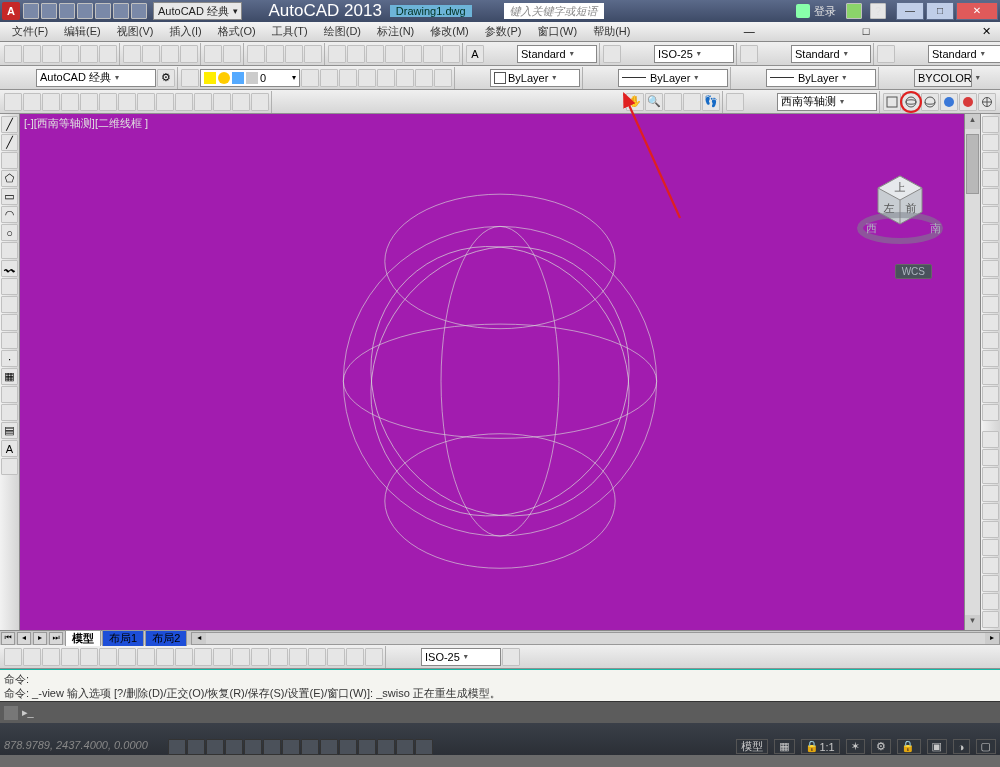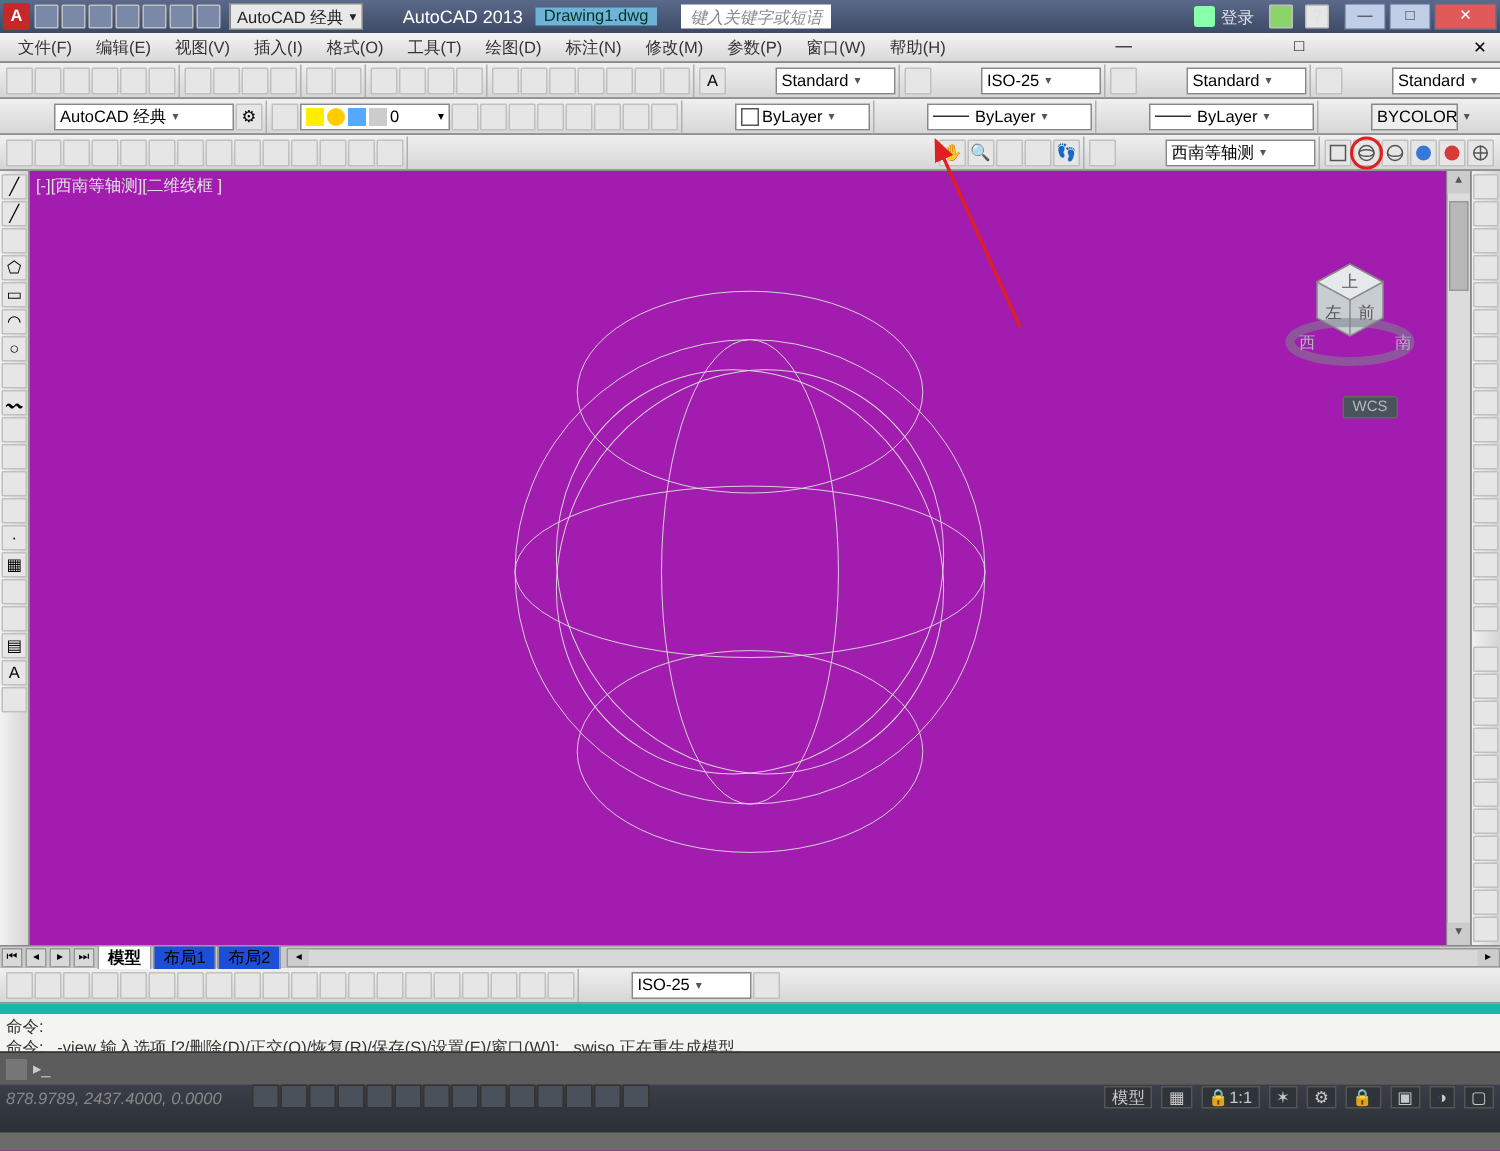--- a/index.html
+++ b/index.html
@@ -5,23 +5,23 @@
 * { margin:0; padding:0; box-sizing:border-box; font-family:"Microsoft YaHei","SimSun",Arial,sans-serif; font-size:11px; }
 body { background:#6b6b6b; width:1000px; height:767px; overflow:hidden; position:relative; }
 
 
 .titlebar { height:22px; background:linear-gradient(#5b6a8a,#3d4a66); display:flex; align-items:center; padding:0 2px; color:#e0e0e0; }
 .titlebar .logo { width:18px; height:18px; background:#c62828; border-radius:2px; margin-right:3px; display:flex; align-items:center; justify-content:center; color:#fff; font-weight:bold; }
 .titlebar .qat { display:flex; gap:2px; }
 .titlebar .qat .ico { width:16px; height:16px; background:#7a89a8; border-radius:1px; }
 .titlebar .ws-sel { margin:0 6px; padding:0 4px; background:#e8e8e8; color:#222; border:1px solid #888; height:18px; display:flex; align-items:center; }
 .titlebar .ws-sel::after { content:"▾"; margin-left:4px; font-size:9px; }
-.titlebar .appname { margin-left:20px; color:#fff; font-size:12px; }
+.titlebar .appname { margin-left:20px; color:#fff; font-size:17px; }
 .titlebar .drawing { margin-left:8px; background:#6db4d8; color:#032; padding:0 6px; }
-.titlebar .search { margin-left:16px; background:#fff; color:#888; padding:0 6px; font-style:italic; height:16px; display:flex; align-items:center; width:100px; }
+.titlebar .search { margin-left:32px; background:#fff; color:#888; padding:0 6px; font-style:italic; height:16px; display:flex; align-items:center; width:100px; }
 .titlebar .spacer { flex:1; }
 .titlebar .user { display:flex; align-items:center; gap:4px; margin-right:10px; }
 .titlebar .user .ico { width:14px; height:14px; background:#8fa; border-radius:2px; }
 .titlebar .winbtns { display:flex; }
 .titlebar .winbtns div { width:28px; height:18px; background:#c0cee8; margin-left:2px; text-align:center; line-height:16px; color:#333; font-size:10px; border:1px solid #5a6a8a; }
 .titlebar .winbtns .close { background:#e05a5a; color:#fff; width:42px; }
 
 
 .menubar { height:20px; background:linear-gradient(#f4f4f4,#d8d8d8); display:flex; align-items:center; padding:0 4px; border-bottom:1px solid #888; }
 .menubar span { padding:0 8px; color:#333; cursor:default; }
@@ -63,27 +63,27 @@
 
 .sheetrow { height:15px; background:#cacaca; display:flex; align-items:center; border-top:1px solid #888; font-size:10px; }
 .sheetrow .navb { width:14px; height:13px; background:#d8d8d8; border:1px solid #999; margin:0 1px; text-align:center; line-height:10px; font-size:8px; }
 .sheetrow .tab { padding:0 6px; background:#1d4ed8; border:1px solid #999; border-bottom:none; margin-left:1px; }
 .sheetrow .tab.act { background:#fff; font-weight:bold; }
 .sheetrow .hscroll { flex:1; height:13px; margin-left:4px; background:#d8d8d8; border:1px solid #999; position:relative; }
 .sheetrow .hscroll .ar { position:absolute; top:0; bottom:0; width:14px; text-align:center; font-size:8px; background:#ccc; }
 
 
 
-.cmdhist { height:32px; background:#f4f4f0; border-top:7px solid #14b8a6; padding:2px 4px; font-size:11px; overflow:hidden; line-height:14px; color:#333; }
+.cmdhist { height:32px; background:#f4f4f0; border-top:1px solid #14b8a6; padding:2px 4px; font-size:11px; overflow:hidden; line-height:14px; color:#333; }
 .cmdline { height:22px; background:#5c5c5c; display:flex; align-items:center; padding:0 4px; border-top:1px solid #333; }
 .cmdline .handle { width:14px; height:14px; background:#777; margin-right:4px; }
 .cmdline input { flex:1; background:#4f4f4f; border:1px solid #666; color:#bbb; padding:0 4px; height:16px; font-style:italic; }
 
 
-.status { height:20px; background:linear-gradient(#3a3f48,#2b2f36); display:flex; align-items:flex-end; color:#c8c8c8; font-size:10px; padding:16px 4px; }
+.status { height:20px; background:linear-gradient(#3a3f48,#2b2f36); display:flex; align-items:flex-start; color:#c8c8c8; font-size:10px; padding:16px 4px; }
 .status .coords { color:#888; width:160px; font-style:italic; }
 .status .stbtns { display:flex; gap:1px; margin-left:4px; }
 .status .stbtn { width:18px; height:16px; background:#4b515a; border:1px solid #333; border-radius:1px; }
 .status .right { margin-left:auto; display:flex; align-items:center; gap:6px; }
 .status .pill { background:#2f343b; padding:0 4px; border:1px solid #555; height:15px; display:flex; align-items:center; }
 
 
 .arrow { position:absolute; left:610px; top:88px; pointer-events:none; z-index:20; }
 
 </style>

